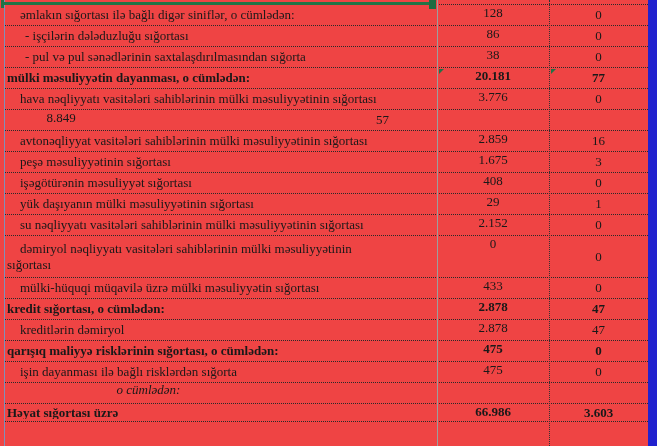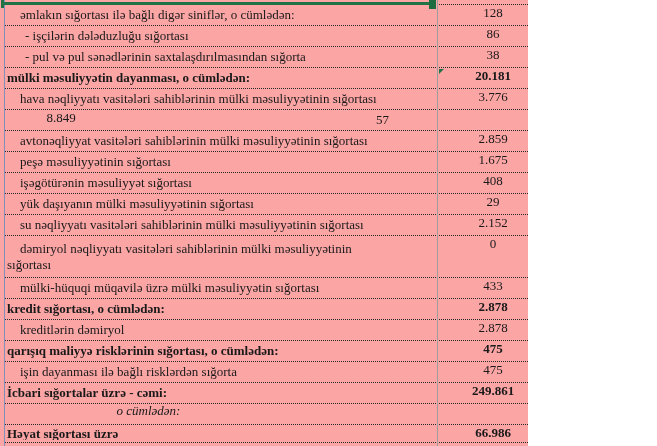--- a/index.html
+++ b/index.html
@@ -1,17 +1,17 @@
 <!DOCTYPE html>
 <html><head>
 <meta charset="utf-8">
 <style>
   html,body{margin:0;padding:0;background:#fff;}
   .screen{
-    position:relative;width:528px;height:446px;background:#fca5a5;overflow:hidden;
+    position:relative;width:657px;height:446px;background:#ef4444;overflow:hidden;
     font-family:"Liberation Serif","DejaVu Serif",serif;color:#191919;font-size:13px;
   }
   .tbl{position:absolute;left:5px;top:0;width:643px;}
   .row{display:flex;align-items:center;box-sizing:border-box;height:21px;border-bottom:1px dotted #2a2a2a;}
   .row.sliver{height:5px;}
   .row.tall{height:42px;}
   .row.short{height:18px;}
   .row.trailer{height:3px;border-bottom:none;}
   .row.bold{font-weight:bold;}
   .row.italic{font-style:italic;flex-direction:column;}
@@ -192,29 +192,20 @@
       </div>
       <div class="row">
         <div class="c-label ind1">işin dayanması ilə bağlı risklərdən sığorta</div>
         <div class="c-v1">
           <span>475</span>
         </div>
         <div class="c-v2">
           <span>0</span>
         </div>
       </div>
-      <div class="row bold">
-        <div class="c-label ind0">İcbari sığortalar üzrə - cəmi:</div>
-        <div class="c-v1">
-          <span>249.861</span>
-        </div>
-        <div class="c-v2">
-          <span>92.675</span>
-        </div>
-      </div>
       <div class="row italic">
         <div class="c-label ind0">o cümlədən:</div>
         <div class="c-v1">
           <span></span>
         </div>
         <div class="c-v2">
           <span></span>
         </div>
       </div>
       <div class="row short bold">

